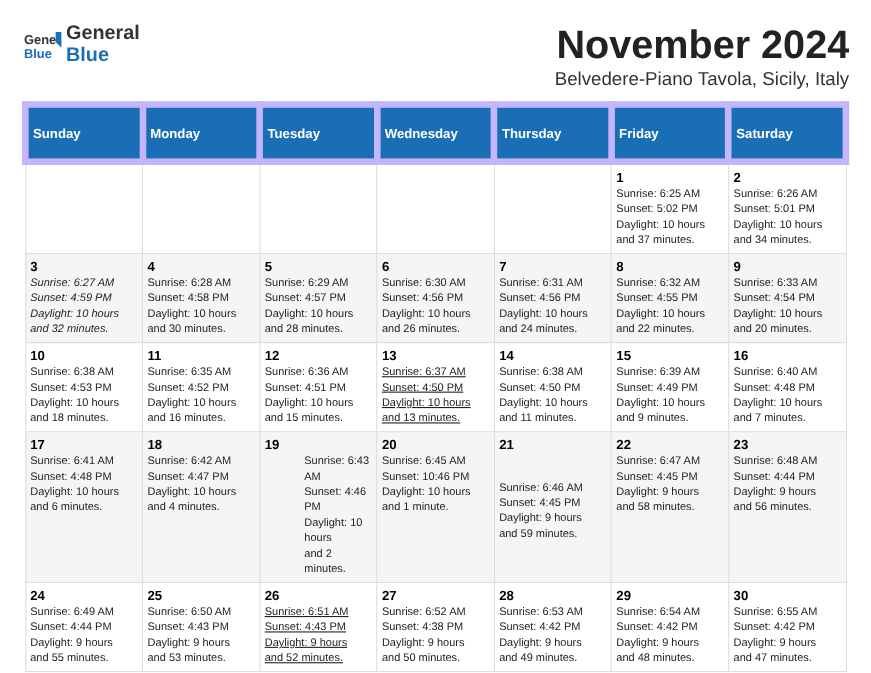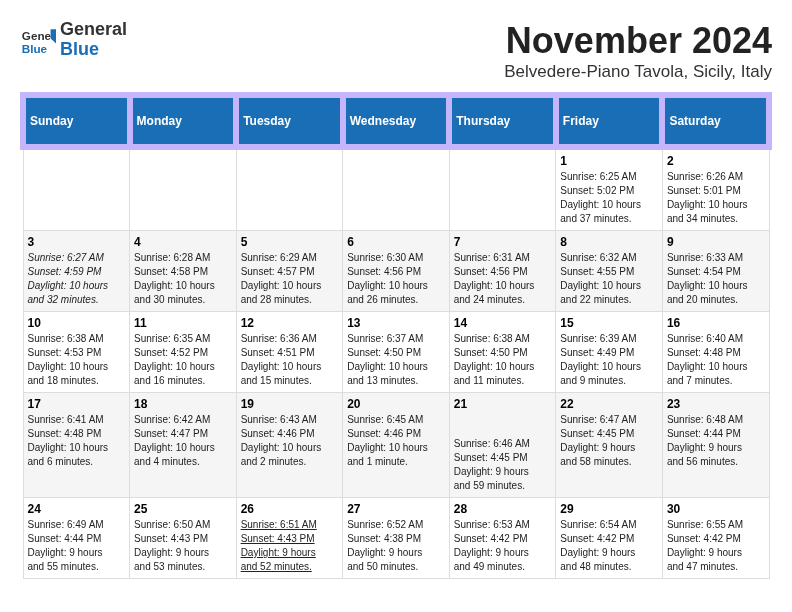--- a/index.html
+++ b/index.html
@@ -208,21 +208,21 @@
         </td>
         <td>
           <span class="day-num">12</span>
           <div class="day-info" style="white-space: pre-line;">Sunrise: 6:36 AM
 Sunset: 4:51 PM
 Daylight: 10 hours
 and 15 minutes.</div>
         </td>
         <td>
           <span class="day-num">13</span>
-          <div class="day-info" style="white-space: pre-line;">Sunrise: 6:37 AM
+          <div class="day-info" style="white-space: pre-line; text-decoration: underline;">Sunrise: 6:37 AM
 Sunset: 4:50 PM
 Daylight: 10 hours
 and 13 minutes.</div>
         </td>
         <td>
           <span class="day-num">14</span>
           <div class="day-info" style="white-space: pre-line;">Sunrise: 6:38 AM
 Sunset: 4:50 PM
 Daylight: 10 hours
 and 11 minutes.</div>
@@ -252,29 +252,29 @@
         </td>
         <td>
           <span class="day-num">18</span>
           <div class="day-info" style="white-space: pre-line;">Sunrise: 6:42 AM
 Sunset: 4:47 PM
 Daylight: 10 hours
 and 4 minutes.</div>
         </td>
         <td>
           <span class="day-num">19</span>
-          <div class="day-info" style="white-space: pre-line;">Sunrise: 6:43 AM
+          <div class="day-info" style="white-space: pre-line; margin-left: 36px;">Sunrise: 6:43 AM
 Sunset: 4:46 PM
 Daylight: 10 hours
 and 2 minutes.</div>
         </td>
         <td>
           <span class="day-num">20</span>
           <div class="day-info" style="white-space: pre-line;">Sunrise: 6:45 AM
-Sunset: 4:46 PM
+Sunset: 10:46 PM
 Daylight: 10 hours
 and 1 minute.</div>
         </td>
         <td>
           <span class="day-num">21</span>
           <div class="day-info" style="white-space: pre-line; margin-top: 26px;">Sunrise: 6:46 AM
 Sunset: 4:45 PM
 Daylight: 9 hours
 and 59 minutes.</div>
         </td>

